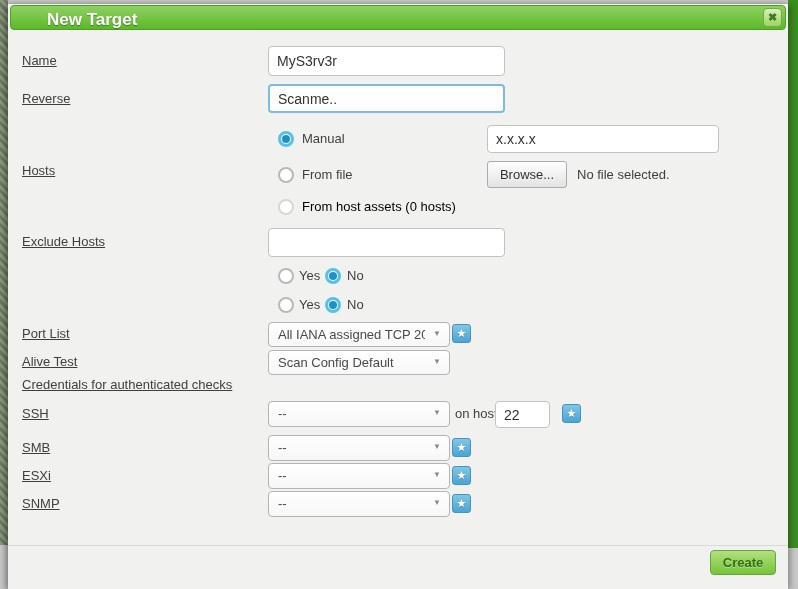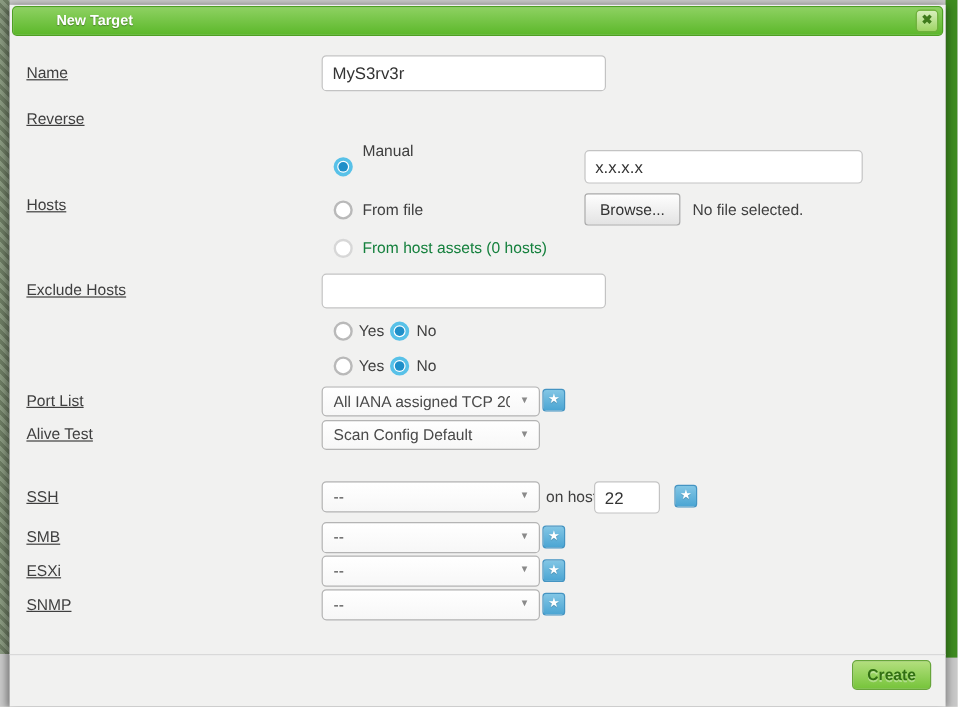--- a/index.html
+++ b/index.html
@@ -25,21 +25,21 @@
     box-shadow: -3px 1px 6px rgba(0,0,0,.35), 3px 1px 6px rgba(0,0,0,.25);
   }
   .titlebar {
     position: absolute; left: 2px; top: 1px; width: 776px; height: 25px;
     background: linear-gradient(#8ed162, #5cb82a);
     border: 1px solid #4ea022; border-radius: 4px;
     cursor: move;
   }
   .title {
     position: absolute; left: 12px; top: 4px;
-    color: #ffffff; font-weight: bold; font-size: 12px;
+    color: #ffffff; font-weight: bold; font-size: 17px;
     text-shadow: 0 1px 1px rgba(0,0,0,.35);
     padding-left: 24px;
   }
   .closebtn {
     position: absolute; right: 3px; top: 2px; width: 19px; height: 19px;
     background: linear-gradient(#d8efbd, #9ed464);
     border: 1px solid #6fae3c; border-radius: 4px;
     display: flex; align-items: center; justify-content: center;
     cursor: pointer; padding: 0;
   }
@@ -56,21 +56,21 @@
     position: absolute; width: 16px; height: 16px; border-radius: 50%;
     background: #fff; border: 2px solid #b9b9b9; cursor: pointer;
   }
   .radio.checked { border: 3px solid #58c1e8; }
   .radio.checked::after {
     content: ''; position: absolute; left: 1px; top: 1px; right: 1px; bottom: 1px;
     border-radius: 50%; background: #1f8fc9;
   }
   .radio.disabled { border-color: #d7d7d7; cursor: default; }
   .rlabel { position: absolute; height: 16px; line-height: 16px; white-space: nowrap; }
-  .rlabel.disabled { color: #15803d; }
+  .rlabel.disabled { color: #000000; }
   .btn {
     position: absolute; background: linear-gradient(#fefefe, #e3e3e3);
     border: 1px solid #ababab; border-radius: 3px;
     font-family: inherit; font-size: 13px; color: #333;
     cursor: pointer;
   }
   .select {
     position: absolute; width: 182px; height: 25px;
     background: linear-gradient(#ffffff, #f7f7f7);
     border: 1px solid #b4b4b4; border-radius: 4px;
@@ -114,25 +114,26 @@
     <span class="title">New Target</span>
     <button class="closebtn">
       <span>✖</span>
     </button>
   </div>
 
   <div class="lbl" style="top:49px">Name</div>
   <input class="ti" style="left: 260px; top: 42px; width: 237px; height: 30px;" value="MyS3rv3r">
 
   <div class="lbl" style="top:87px">Reverse</div>
+  <input class="ti focused" style="left: 260px; top: 80px; width: 237px; height: 29px;" autofocus="" value="Scanme..">
 
   <div class="lbl" style="top:159px">Hosts</div>
 
   <div class="radio checked" style="left:270px; top:127px"></div>
-  <div class="rlabel" style="left:294px; top:114px">Manual</div>
+  <div class="rlabel" style="left:294px; top:127px">Manual</div>
   <input class="ti" style="left: 479px; top: 121px; width: 232px; height: 28px;" value="x.x.x.x">
 
   <div class="radio" style="left:270px; top:163px"></div>
   <div class="rlabel" style="left:294px; top:163px">From file</div>
   <button class="btn" style="left:479px; top:157px; width:80px; height:27px">Browse...</button>
   <div class="rlabel" style="left:569px; top:163px">No file selected.</div>
 
   <div class="radio disabled" style="left:270px; top:195px"></div>
   <div class="rlabel disabled" style="left:294px; top:195px">From host assets (0 hosts)</div>
 
@@ -157,20 +158,21 @@
   <button class="star" style="left:444px; top:320px">
     <span>★</span>
   </button>
 
   <div class="lbl" style="top:350px">Alive Test</div>
   <div class="select" style="left:260px; top:346px">
     <span class="select-text">Scan Config Default</span>
     <span class="arrow">▼</span>
   </div>
 
+  <div class="lbl" style="top:373px">Credentials for authenticated checks</div>
 
   <div class="lbl" style="top:402px">SSH</div>
   <div class="select" style="left:260px; top:397px; height:26px">
     <span class="select-text">--</span>
     <span class="arrow">▼</span>
   </div>
   <div class="rlabel" style="left:447px; top:402px">on hosts</div>
   <input class="ti" style="left: 487px; top: 397px; width: 55px; height: 27px;" value="22">
   <button class="star" style="left:554px; top:400px">
     <span>★</span>

